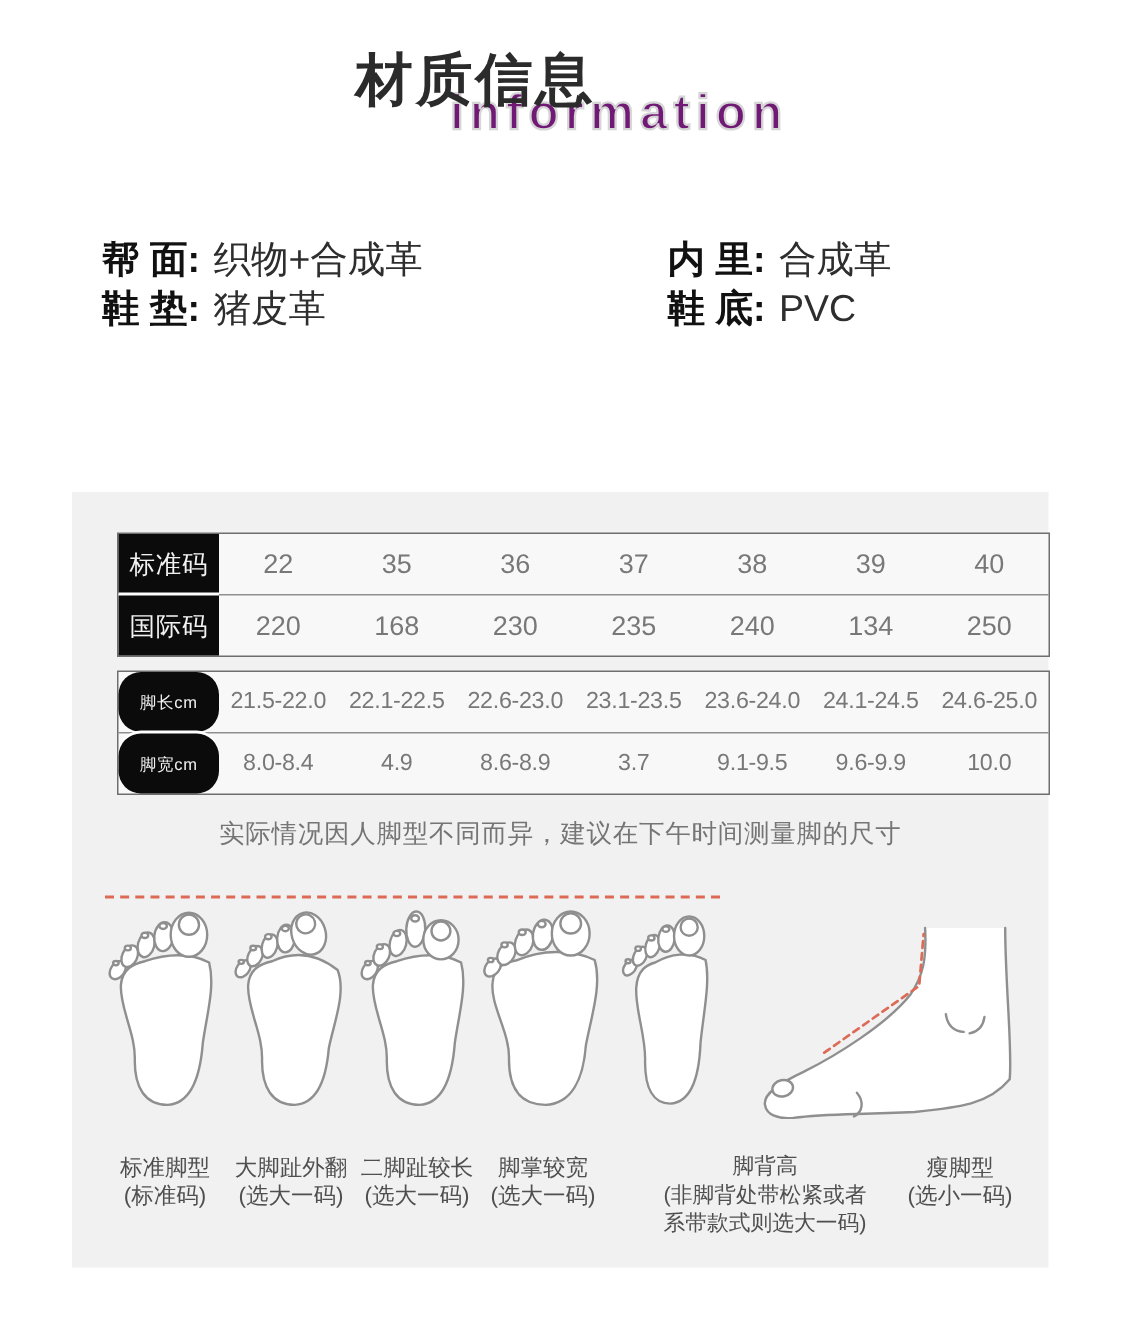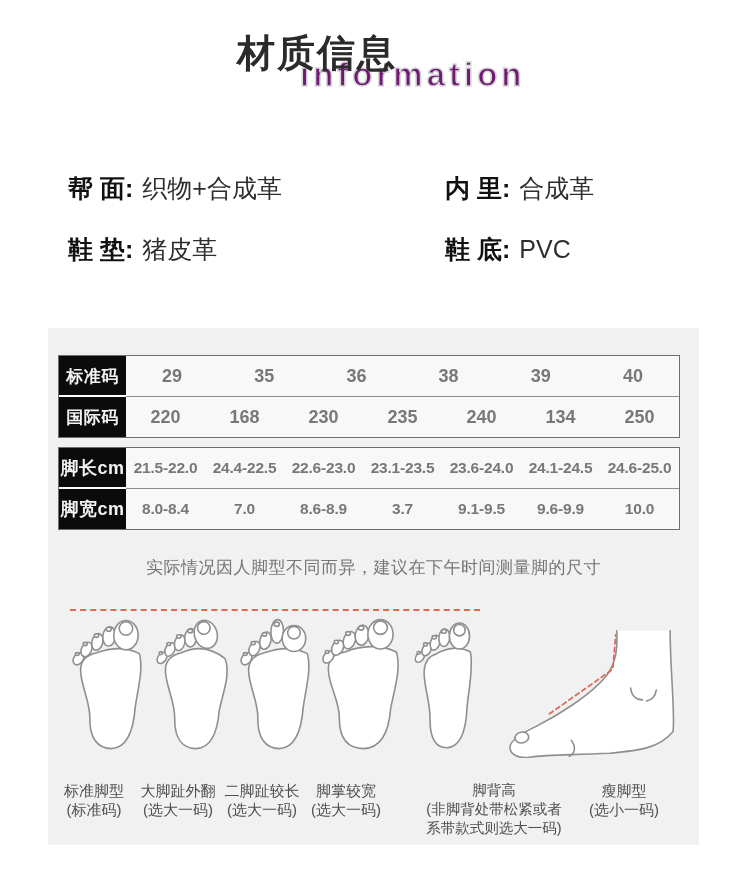--- a/index.html
+++ b/index.html
@@ -19,82 +19,81 @@
   }
   .title-watermark {
     position:absolute; left:300px; top:56px;
     font-size:33px; font-weight:bold; letter-spacing:4px;
     color:#701a75; -webkit-text-stroke:1.5px #d6d6d6;
     z-index:1; white-space:nowrap;
   }
 
   
   .materials {
-    position:absolute; left:68px; top:172px; width:630px;
-    display:grid; grid-template-columns:377px auto; row-gap:28px;
+    position:absolute; left:68px; top:156px; width:630px;
+    display:grid; grid-template-columns:377px auto; row-gap:0;
     font-size:25px;
   }
   .mat-item { white-space:nowrap; }
   .mat-label { font-weight:bold; color:#111; }
   .mat-value { color:#2e2e2e; margin-left:9px; }
 
   
   .panel {
     position:absolute; left:48px; top:328px; width:651px; height:517px;
     background:#f1f1f2;
   }
 
   
   .stable {
-    margin-left:10px; width:622px;
+    margin-left:30px; width:622px;
     border:1px solid #6e6e6e; background:#f8f8f8;
     box-sizing:border-box;
-    font-weight:bold;
   }
   .stable.first { margin-top:27px; }
   .stable.second { margin-top:9px; }
   .strow { display:flex; height:40px; }
   .strow + .strow { border-top:1px solid #8f8f8f; }
   .sthead {
     width:67px; flex:0 0 67px;
     background:#0b0b0b; color:#f2f2f2;
     display:flex; align-items:center; justify-content:center;
     font-size:17px; letter-spacing:0.5px;
   }
   .strow.gapline .sthead { box-shadow:0 -2px 0 0 #fdfdfd; }
   .stcells { flex:1; display:flex; }
   .stcell {
     flex:1; display:flex; align-items:center; justify-content:center;
     font-size:18px; color:#787878;
   }
   .stable.second .stcell { font-size:15.5px; letter-spacing:-0.2px; }
-  .stable.second .sthead { font-size:18px; }
+  .stable.second .sthead { font-size:11px;border-radius:15px; }
 
   
   .size-note {
-    margin-top:26px; text-align:center;
+    margin-top:14px; text-align:center;
     font-size:17px; color:#757575; letter-spacing:0.5px;
   }
 
   
   .feet-row {
     position:relative; margin-top:27px; height:163px;
     display:flex; padding-left:20px; box-sizing:border-box;
   }
   .toe-length-line {
     position:absolute; left:22px; top:3px; width:410px; height:0;
     border-top:2px dashed #dd6a55;
   }
   .foot-col { width:84px; flex:0 0 84px; display:flex; justify-content:center; }
   .foot-col.side { width:176px; flex:0 0 176px; margin-left:18px; }
   .foot-col.side svg { margin-top:22px; }
   .foot-svg path, .foot-svg ellipse { vector-effect:non-scaling-stroke; }
 
   .feet-labels {
-    display:flex; padding-left:4px; margin-top:12px;
+    display:flex; padding-left:20px; margin-top:12px;
     text-align:center; font-size:15px; color:#4f4f4f; line-height:19px;
   }
   .label-col { width:84px; flex:0 0 84px; }
   .label-col.side { width:176px; flex:0 0 176px; margin-left:18px; font-size:14.5px; }
 </style>
 </head>
 <body>
 
 <div class="page-title">材质信息</div>
 <div class="title-watermark">information</div>
@@ -113,23 +112,24 @@
     <span class="mat-label">鞋 底:</span><span class="mat-value">PVC</span>
   </div>
 </div>
 
 <div class="panel">
 
   <div class="stable first">
     <div class="strow">
       <div class="sthead">标准码</div>
       <div class="stcells">
-        <div class="stcell">29</div>
+        <div class="stcell">22</div>
         <div class="stcell">35</div>
         <div class="stcell">36</div>
+        <div class="stcell">37</div>
         <div class="stcell">38</div>
         <div class="stcell">39</div>
         <div class="stcell">40</div>
       </div>
     </div>
     <div class="strow gapline">
       <div class="sthead">国际码</div>
       <div class="stcells">
         <div class="stcell">220</div>
         <div class="stcell">168</div>
@@ -140,33 +140,33 @@
         <div class="stcell">250</div>
       </div>
     </div>
   </div>
 
   <div class="stable second">
     <div class="strow">
       <div class="sthead">脚长cm</div>
       <div class="stcells">
         <div class="stcell">21.5-22.0</div>
-        <div class="stcell">24.4-22.5</div>
+        <div class="stcell">22.1-22.5</div>
         <div class="stcell">22.6-23.0</div>
         <div class="stcell">23.1-23.5</div>
         <div class="stcell">23.6-24.0</div>
         <div class="stcell">24.1-24.5</div>
         <div class="stcell">24.6-25.0</div>
       </div>
     </div>
     <div class="strow gapline">
       <div class="sthead">脚宽cm</div>
       <div class="stcells">
         <div class="stcell">8.0-8.4</div>
-        <div class="stcell">7.0</div>
+        <div class="stcell">4.9</div>
         <div class="stcell">8.6-8.9</div>
         <div class="stcell">3.7</div>
         <div class="stcell">9.1-9.5</div>
         <div class="stcell">9.6-9.9</div>
         <div class="stcell">10.0</div>
       </div>
     </div>
   </div>
 
   <div class="size-note">实际情况因人脚型不同而异，建议在下午时间测量脚的尺寸</div>

